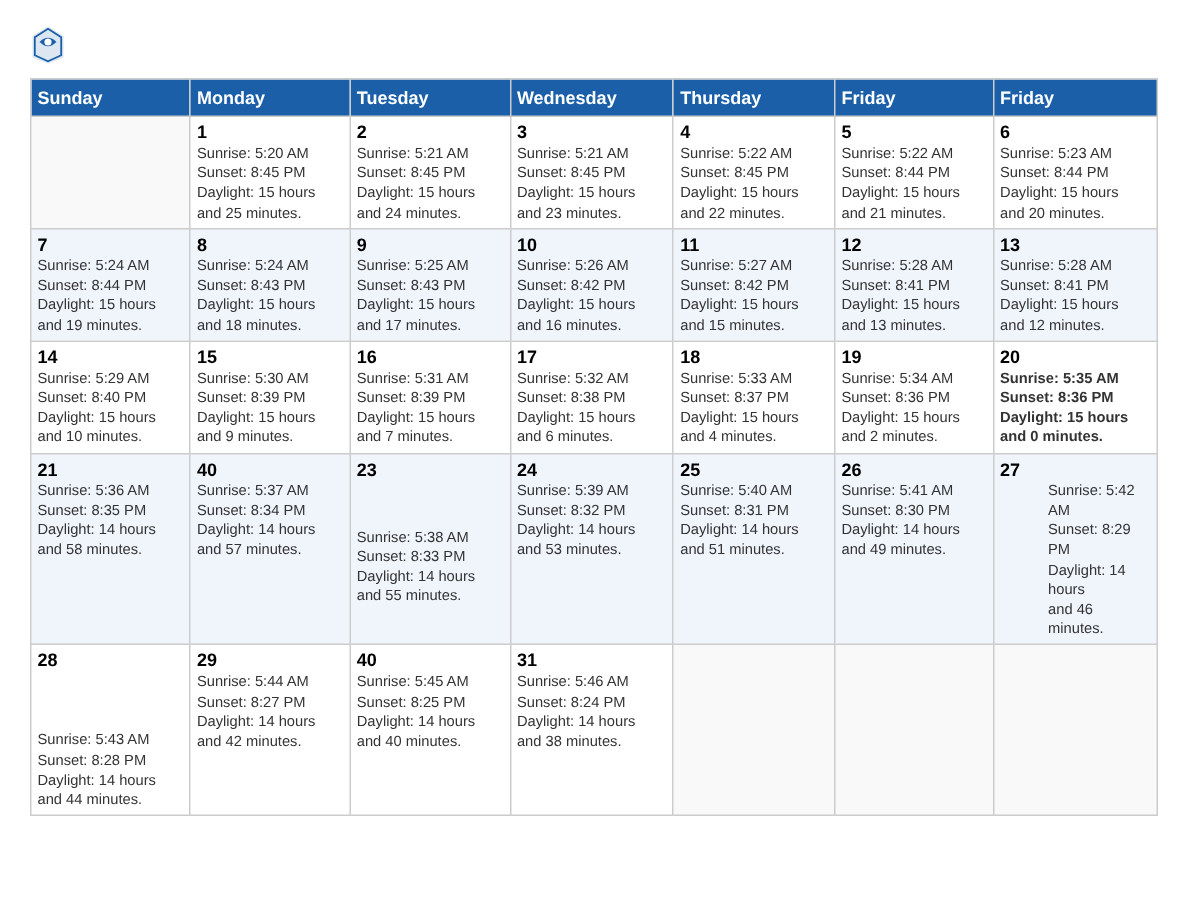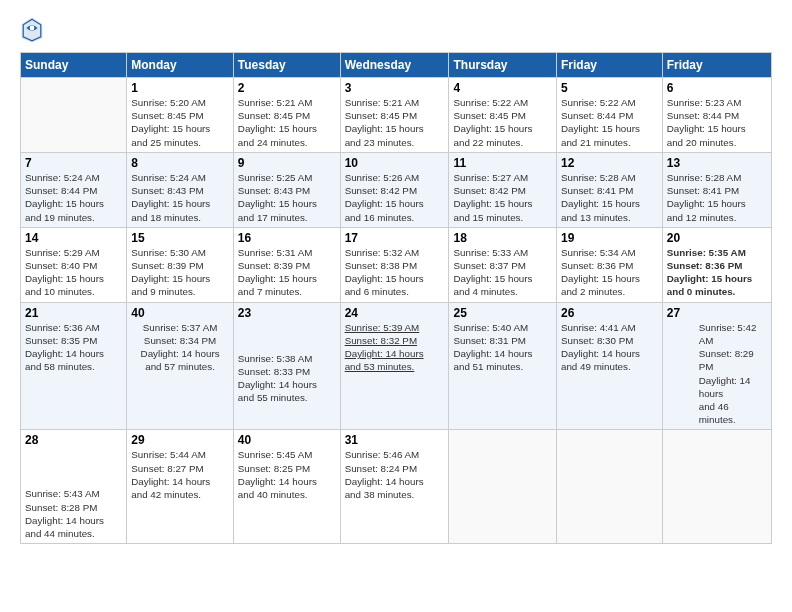--- a/index.html
+++ b/index.html
@@ -284,49 +284,49 @@
         <tr class="row-alt">
           <td>
             <span class="day-number">21</span>
             <div class="day-info" style="white-space: pre-line;">Sunrise: 5:36 AM
 Sunset: 8:35 PM
 Daylight: 14 hours
 and 58 minutes.</div>
           </td>
           <td>
             <span class="day-number">40</span>
-            <div class="day-info" style="white-space: pre-line; text-align: center;">Sunrise: 5:37 AM
+            <div class="day-info" style="white-space: pre-line;">Sunrise: 5:37 AM
 Sunset: 8:34 PM
 Daylight: 14 hours
 and 57 minutes.</div>
           </td>
           <td>
             <span class="day-number">23</span>
             <div class="day-info" style="white-space: pre-line; margin-top: 32px;">Sunrise: 5:38 AM
 Sunset: 8:33 PM
 Daylight: 14 hours
 and 55 minutes.</div>
           </td>
           <td>
             <span class="day-number">24</span>
-            <div class="day-info" style="white-space: pre-line; text-decoration: underline;">Sunrise: 5:39 AM
+            <div class="day-info" style="white-space: pre-line;">Sunrise: 5:39 AM
 Sunset: 8:32 PM
 Daylight: 14 hours
 and 53 minutes.</div>
           </td>
           <td>
             <span class="day-number">25</span>
             <div class="day-info" style="white-space: pre-line;">Sunrise: 5:40 AM
 Sunset: 8:31 PM
 Daylight: 14 hours
 and 51 minutes.</div>
           </td>
           <td>
             <span class="day-number">26</span>
-            <div class="day-info" style="white-space: pre-line;">Sunrise: 4:41 AM
+            <div class="day-info" style="white-space: pre-line;">Sunrise: 5:41 AM
 Sunset: 8:30 PM
 Daylight: 14 hours
 and 49 minutes.</div>
           </td>
           <td>
             <span class="day-number">27</span>
             <div class="day-info" style="white-space: pre-line; margin-left: 32px;">Sunrise: 5:42 AM
 Sunset: 8:29 PM
 Daylight: 14 hours
 and 46 minutes.</div>

